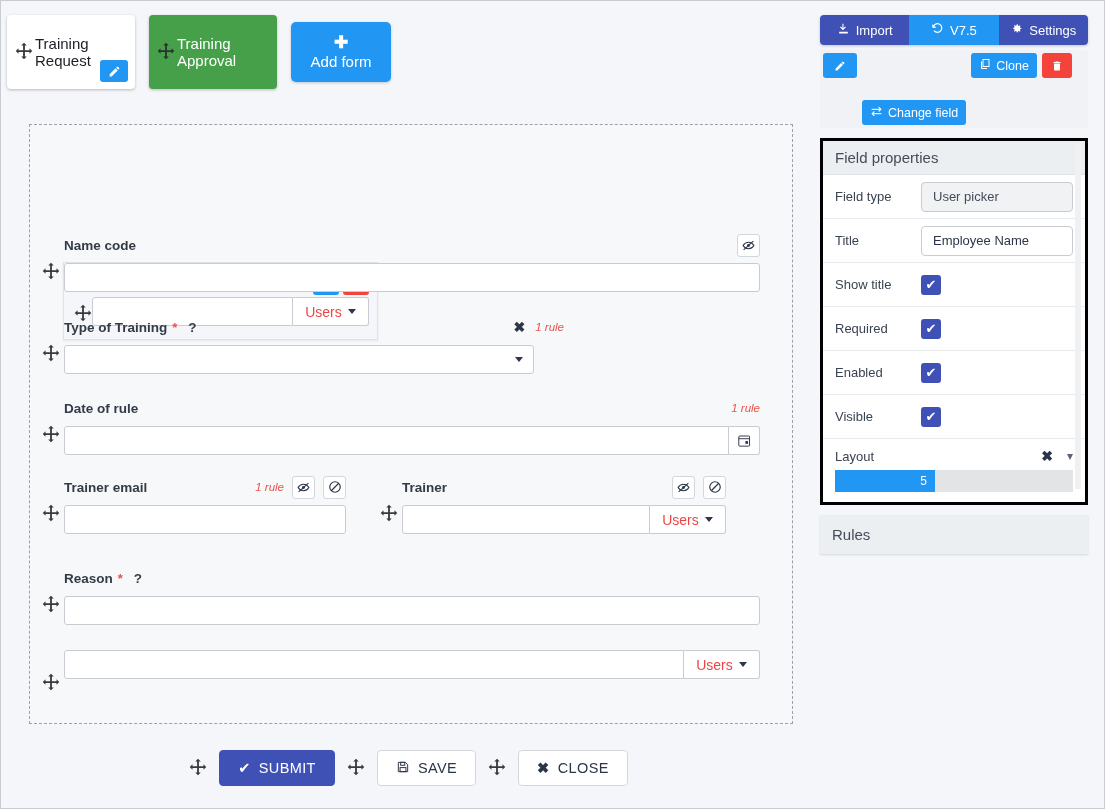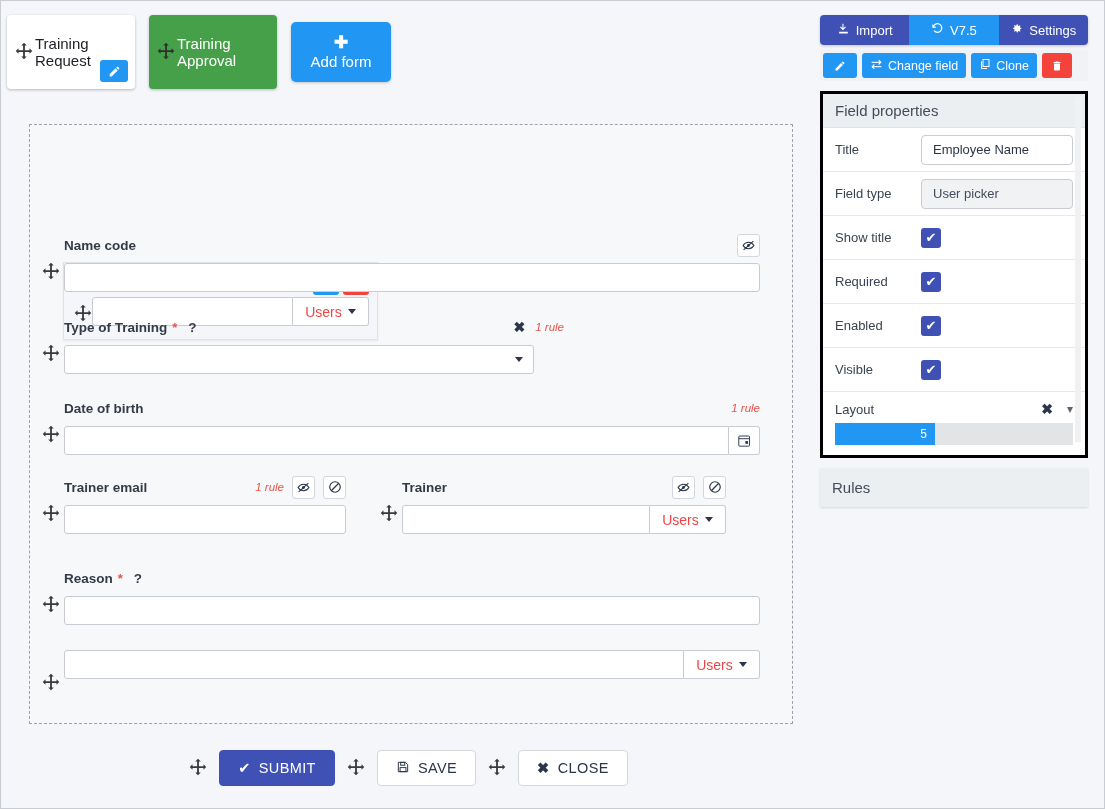--- a/index.html
+++ b/index.html
@@ -310,21 +310,21 @@
       </div>
     </div>
 
     <div class="field-row" style="position:absolute;left:0;top:271px;width:100%;">
       <span class="drag-h" style="top:28px;">
         <svg viewBox="0 0 24 24" width="22" height="22" fill="currentColor">
             <path d="M12 2l3 3h-2v5h5V8l3 3-3 3v-2h-5v5h2l-3 3-3-3h2v-5H6v2l-3-3 3-3v2h5V5H9z"></path>
           </svg>
       </span>
       <div style="display:flex;align-items:center;justify-content:space-between;height:24px;">
-        <span class="flabel">Date of birth</span>
+        <span class="flabel">Date of rule</span>
         <span class="rule-tag">1 rule</span>
       </div>
       <div class="input-group" style="margin-top:6px;">
         <div class="txt-input"></div>
         <div class="addon" style="min-width:30px;padding:0 8px;">
           <svg viewBox="0 0 24 24" width="15" height="15" fill="none" stroke="#2b3648" stroke-width="1.6">
               <rect x="3" y="4.5" width="18" height="17" rx="1.5"></rect>
               <line x1="3" y1="9" x2="21" y2="9"></line>
               <rect x="14" y="13" width="4.5" height="4.5" fill="#2b3648" stroke="none"></rect>
             </svg>
@@ -493,21 +493,21 @@
         <span>Settings</span>
       </button>
     </div>
 
     <div class="minibar">
       <button class="mb-blue" style="width:34px;">
         <svg viewBox="0 0 24 24" width="12" height="12" fill="#fff">
             <path d="M3 17.25V21h3.75L17.8 9.94l-3.75-3.75L3 17.25zM20.7 7.04a1 1 0 000-1.41l-2.34-2.34a1 1 0 00-1.41 0l-1.83 1.83 3.75 3.75 1.83-1.83z"></path>
           </svg>
       </button>
-      <button class="mb-blue" style="padding:0 8px;">
+      <button class="mb-blue" style="padding:0 8px;margin-top:47px;">
         <span>
           <svg viewBox="0 0 24 24" width="13" height="13" fill="none" stroke="#fff" stroke-width="2">
               <polyline points="3,8 20,8"></polyline>
               <polyline points="16,4 20,8 16,12"></polyline>
               <polyline points="21,16 4,16"></polyline>
               <polyline points="8,12 4,16 8,20"></polyline>
             </svg>
         </span>
         <span>Change field</span>
       </button>
@@ -525,27 +525,27 @@
             <path d="M6 19a2 2 0 002 2h8a2 2 0 002-2V7H6v12zM19 4h-3.5l-1-1h-5l-1 1H5v2h14V4z"></path>
           </svg>
       </button>
     </div>
 
     <div class="props">
       <div style="position:relative;">
         <div class="props-head">Field properties</div>
 
         <div class="prow">
+          <span class="plabel">Field type</span>
+          <div class="pinput readonly">User picker</div>
+        </div>
+
+        <div class="prow">
           <span class="plabel">Title</span>
           <div class="pinput">Employee Name</div>
-        </div>
-
-        <div class="prow">
-          <span class="plabel">Field type</span>
-          <div class="pinput readonly">User picker</div>
         </div>
 
         <div class="prow">
           <span class="plabel">Show title</span>
           <span class="chk">✔</span>
         </div>
 
         <div class="prow">
           <span class="plabel">Required</span>
           <span class="chk">✔</span>

